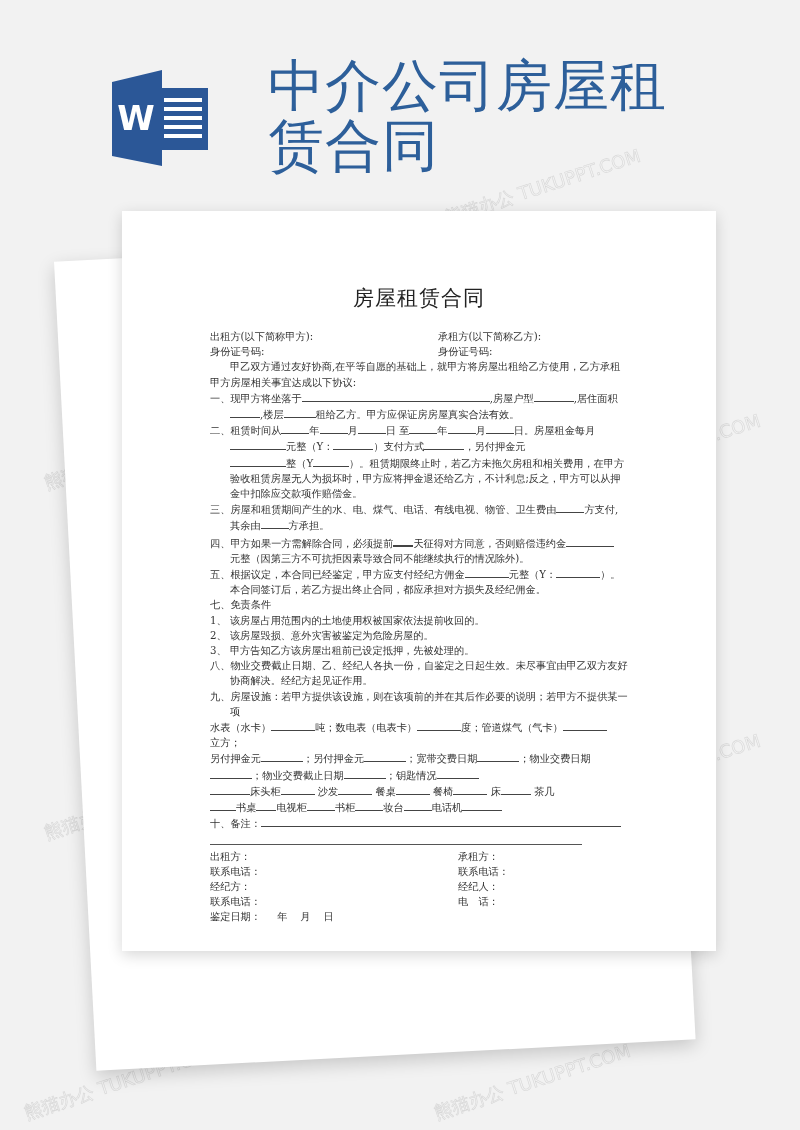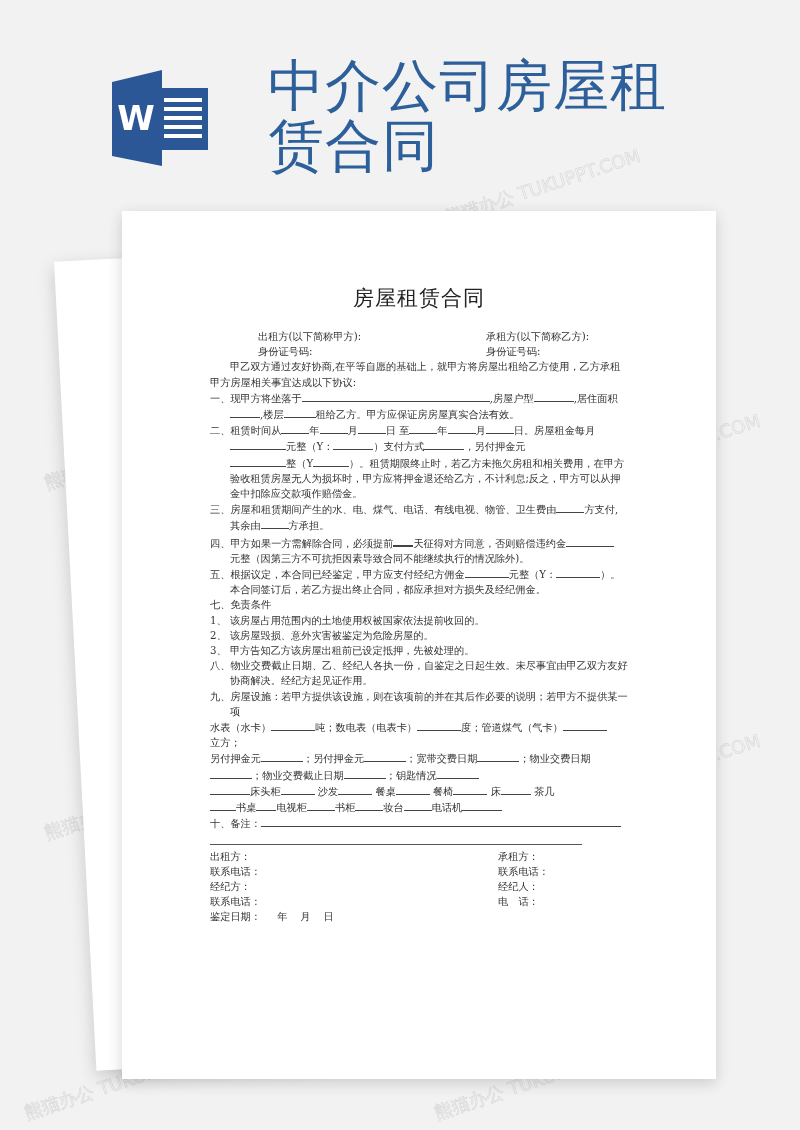--- a/index.html
+++ b/index.html
@@ -20,34 +20,34 @@
     position:absolute; font-family:"DejaVu Sans", sans-serif; font-size:18px;
     color:rgba(255,255,255,0); -webkit-text-stroke:0.6px rgba(190,190,190,0.5);
     transform:rotate(-18deg); white-space:nowrap; pointer-events:none;
   }
   .page-back {
     position:absolute; left:96px; top:245px; width:600px; height:810px;
     background:#fff; transform:rotate(-3deg); transform-origin:50% 100%;
     box-shadow:0 6px 18px rgba(0,0,0,0.18);
   }
   .page {
-    position:absolute; left:122px; top:211px; width:594px; height:868px;
+    position:absolute; left:122px; top:211px; width:594px; height:740px;
     background:#fff; box-shadow:0 4px 14px rgba(0,0,0,0.16);
   }
   .doc { position:absolute; left:88px; top:74px; width:418px; color:#333; font-size:10.2px; line-height:15.2px; }
   .doc-title { text-align:center; font-size:21px; line-height:26px; margin-bottom:18px; color:#222; letter-spacing:1px; }
-  .row2 { display:flex;margin-left:48px; }
+  .row2 { display:flex; }
   .row2 .l { width:228px; }
   .p { margin:0; }
   .ind { padding-left:20px; }
   .first { text-indent:20px; }
   .u { display:inline-block; border-bottom:1px solid #444; height:11px; vertical-align:baseline; }
   .right { text-align:left; padding-right:0; }
   .line { border-bottom:1px solid #555; height:10px; margin:2px 0 4px 0; }
-  .sig { display:flex;gap:40px; }
+  .sig { display:flex; }
   .sig .l { width:248px; }
 </style>
 </head>
 <body>
 
 <div class="header">
   <svg class="word-icon" viewBox="0 0 104 96">
     <rect x="48" y="18" width="52" height="62" fill="#2b5797"></rect>
     <g fill="#ffffff">
       <rect x="56" y="28" width="38" height="4"></rect>

